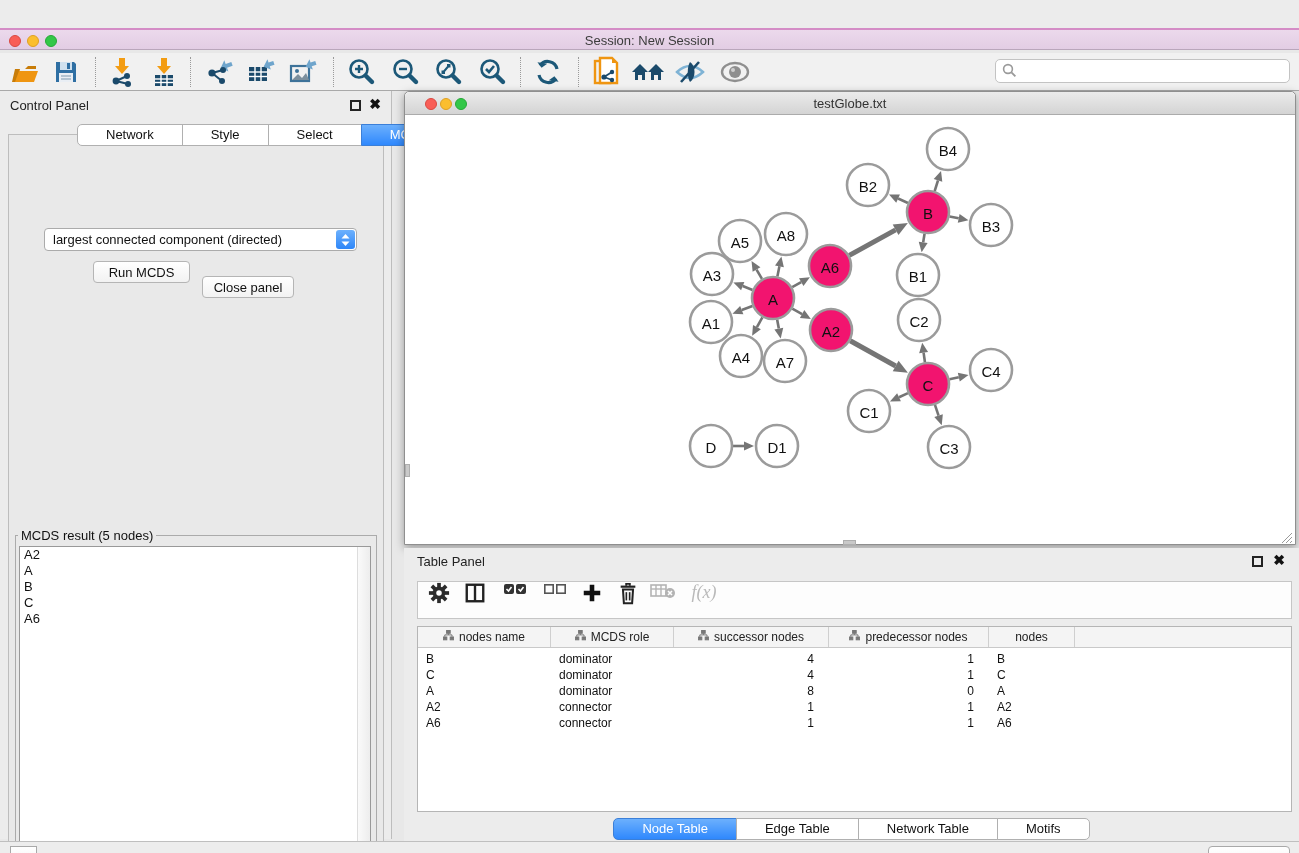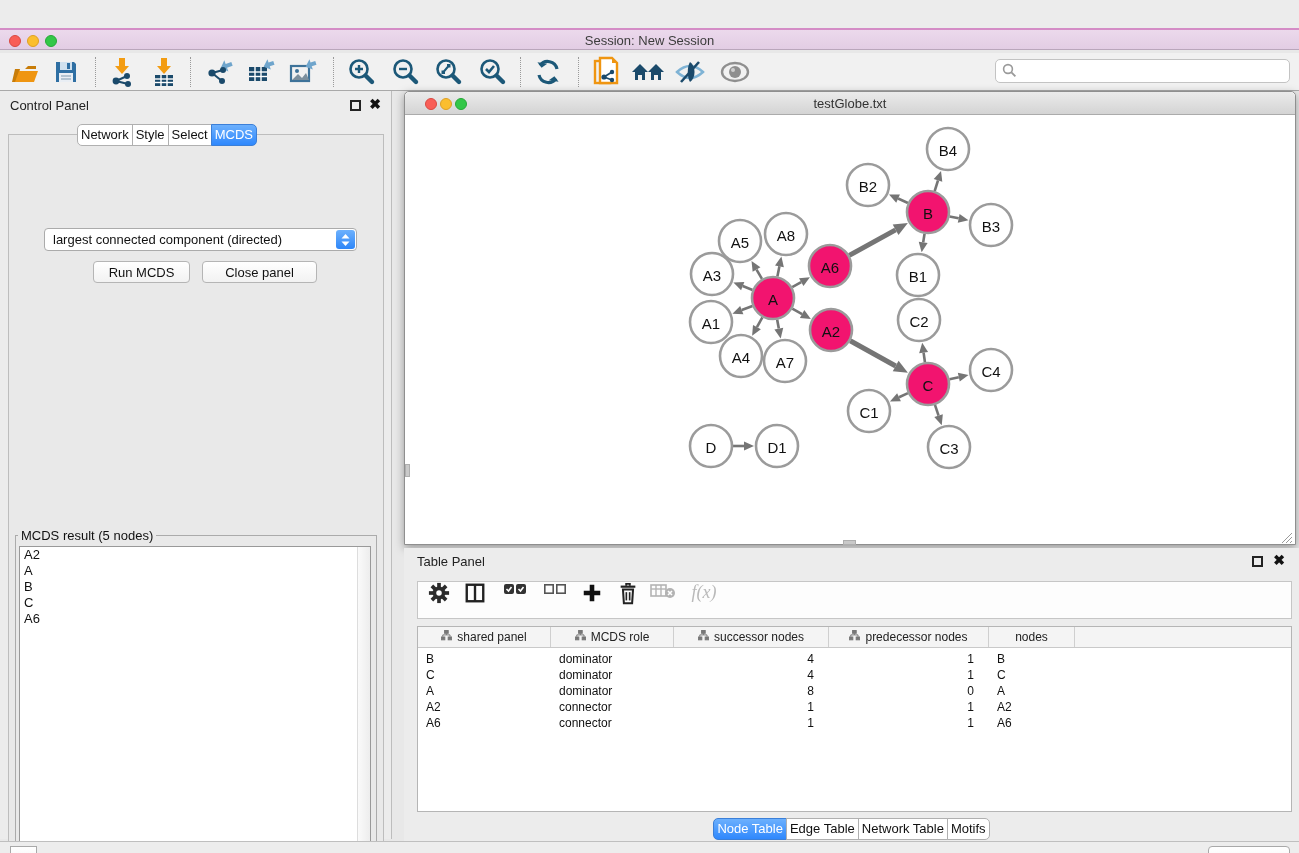--- a/index.html
+++ b/index.html
@@ -24,21 +24,21 @@
   .searchwrap input { width:100%; height:100%; border:1px solid #c3c3c3; border-radius:5px; background:#fff; padding-left:26px; font-size:13px; outline:none; }
   .searchwrap .mag { position:absolute; left:7px; top:4px; }
 
   
   .cpanel { position:absolute; left:0; top:63px; width:392px; height:748px; background:#ececec; border-right:1px solid #bdbdbd; }
   .cpanel-title { position:absolute; left:10px; top:7px; font-size:13px; color:#222; }
   .float-btn { position:absolute; width:11px; height:11px; border:2px solid #222; }
   .close-btn { position:absolute; font-size:14px; font-weight:bold; color:#111; line-height:11px; }
   .tabcontent { position:absolute; left:8px; top:43px; width:376px; height:763px; background:#e9e9e9; border:1px solid #bdbdbd; }
   .seg { position:absolute; display:inline-flex; }
-  .seg .t { font-size:13px; color:#111; background:#fff; border:1px solid #b0b0b0; margin-left:-1px; padding:2px 3px 3px; white-space:nowrap; }
+  .seg .t { font-size:13px; color:#111; background:#fff; border:1px solid #b0b0b0; margin-left:-1px; padding:2px 28px 3px; white-space:nowrap; }
   .seg .t:first-child { border-radius:5px 0 0 5px; margin-left:0; }
   .seg .t:last-child { border-radius:0 5px 5px 0; }
   .seg .t.sel { background:linear-gradient(#6cb0fd,#2f88fd); color:#fff; border-color:#3b7fd8; }
   .optlabel { position:absolute; left:0; width:376px; top:73px; text-align:center; font-size:13px; color:#111; }
   .selectbox { position:absolute; left:35px; top:93px; width:313px; height:23px; background:#fff; border:1px solid #ababab; border-radius:4px; font-size:13px; color:#111; line-height:21px; padding-left:8px; }
   .selectbox .stepper { position:absolute; right:1px; top:1px; width:19px; height:19px; border-radius:3px; background:linear-gradient(#6db1fd,#2e86f8); display:flex; flex-direction:column; align-items:center; justify-content:center; }
   .selectbox .stepper svg { display:block; }
   .pushbtn { position:absolute; height:22px; background:linear-gradient(#ffffff,#f2f2f2); border:1px solid #b5b5b5; border-radius:4px; font-size:13px; color:#111; display:flex; align-items:center; justify-content:center; }
   fieldset.mcds { position:absolute; left:6px; top:393px; width:362px; height:340px; border:1px solid #ababab; }
   fieldset.mcds legend { font-size:13px; color:#111; padding:0 3px; margin-left:2px; }
@@ -249,21 +249,21 @@
         <span class="stepper">
           <svg width="11" height="14" viewBox="0 0 11 14">
               <path d="M5.5 1 L9.5 5.5 h-8 z" fill="#fff"></path>
               <path d="M5.5 13 L1.5 8.5 h8 z" fill="#fff"></path>
             </svg>
         </span>
       </div>
       <div class="pushbtn" style="left:84px; top:126px; width:97px">
           <span>Run MCDS</span>
         </div>
-      <div class="pushbtn" style="left:193px; top:126px; width:115px">
+      <div class="pushbtn" style="left:193px; top:141px; width:92px">
           <span>Close panel</span>
         </div>
       <fieldset class="mcds">
         <legend>MCDS result (5 nodes)</legend>
         <div class="mcds-list">
           <div id="mcdsItems">
               <div class="row">A2</div>
               <div class="row">A</div>
               <div class="row">B</div>
               <div class="row">C</div>
@@ -452,21 +452,21 @@
       <div class="thead" id="tableHead">
           <div class="th" style="width: 133px; flex: 0 0 133px;">
             <span><svg width="11" height="11" viewBox="0 0 11 11">
                 <g fill="#777" stroke="#777">
                   <rect x="3.6" y="0.5" width="3.6" height="2.8"></rect>
                   <path d="M5.4 3.3v1.6M1.8 4.9h7.2M1.8 4.9v1.8M9 4.9v1.8" fill="none" stroke-width="1"></path>
                   <rect x="0.2" y="7" width="3.6" height="2.8"></rect>
                   <rect x="7.2" y="7" width="3.6" height="2.8"></rect>
                 </g>
               </svg></span>
-            <span>shared panel</span>
+            <span>nodes name</span>
           </div>
           <div class="th" style="width: 123px; flex: 0 0 123px;">
             <span><svg width="11" height="11" viewBox="0 0 11 11">
                 <g fill="#777" stroke="#777">
                   <rect x="3.6" y="0.5" width="3.6" height="2.8"></rect>
                   <path d="M5.4 3.3v1.6M1.8 4.9h7.2M1.8 4.9v1.8M9 4.9v1.8" fill="none" stroke-width="1"></path>
                   <rect x="0.2" y="7" width="3.6" height="2.8"></rect>
                   <rect x="7.2" y="7" width="3.6" height="2.8"></rect>
                 </g>
               </svg></span>

